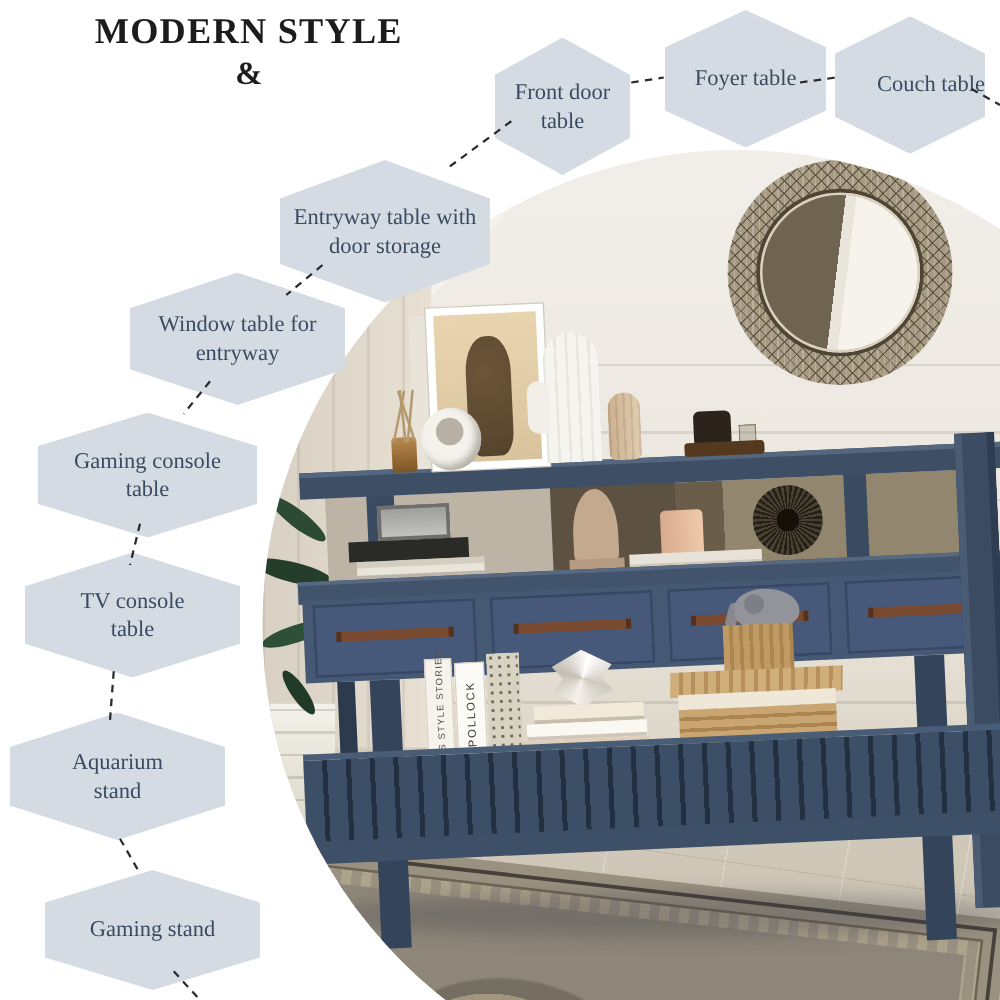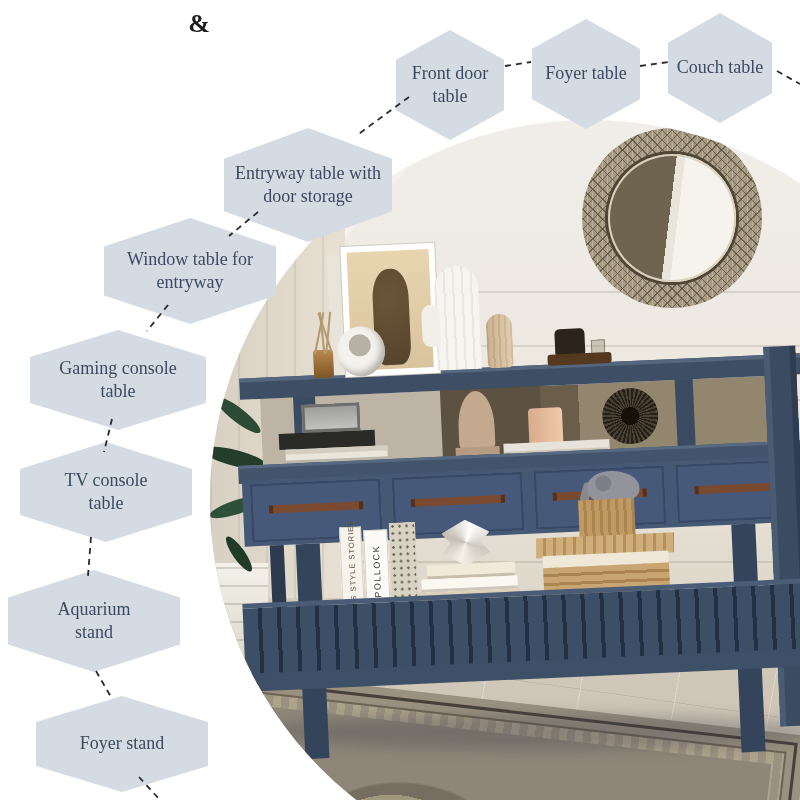--- a/index.html
+++ b/index.html
@@ -19,22 +19,22 @@
   
   .hex{
     position:absolute;z-index:5;
     display:flex;align-items:center;justify-content:center;text-align:center;
     background:#d4dbe2;
     clip-path:polygon(50% 0%,100% 27%,100% 73%,50% 100%,0% 73%,0% 27%);
     color:#3a4b61;font-size:18px;line-height:1.3;
   }
   .hex span{display:block;}
   .hex-front{left:396px;top:30px;width:108px;height:110px;}
-  .hex-foyer{left:532px;top:19px;width:108px;height:110px;}
-  .hex-couch{left:668px;top:13px;width:104px;height:110px;}
+  .hex-foyer{left:532px;top:8px;width:129px;height:110px;}
+  .hex-couch{left:668px;top:13px;width:120px;height:110px;justify-content:flex-end;}
   .hex-front span,.hex-foyer span,.hex-couch span{max-width:90px;}
   .hex-entry{left:224px;top:128px;width:168px;height:114px;}
   .hex-entry span{max-width:152px;}
   .hex-window{left:104px;top:218px;width:172px;height:106px;}
   .hex-window span{max-width:130px;text-align:center;}
   .hex-gaming{left:30px;top:330px;width:176px;height:100px;}
   .hex-gaming span{max-width:132px;}
   .hex-tv{left:20px;top:442px;width:172px;height:100px;}
   .hex-tv span{max-width:100px;}
   .hex-aqua{left:8px;top:570px;width:172px;height:102px;}
@@ -325,20 +325,21 @@
       <div class="abs cactus-arm"></div>
     </div>
     <div class="abs gourd"></div>
     <div class="abs teapot"></div>
     <div class="abs glass-cup"></div>
     <div class="abs tray"></div>
   </div>
 </div>
 
 <div class="abs title-block">
+  <div class="title-line1">MODERN STYLE</div>
   <div class="title-amp">&amp;</div>
 </div>
 
 <div class="hex hex-front">
   <span>Front door table</span>
 </div>
 <div class="hex hex-foyer">
   <span>Foyer table</span>
 </div>
 <div class="hex hex-couch">
@@ -353,21 +354,21 @@
 <div class="hex hex-gaming">
   <span>Gaming console table</span>
 </div>
 <div class="hex hex-tv">
   <span>TV console table</span>
 </div>
 <div class="hex hex-aqua">
   <span>Aquarium stand</span>
 </div>
 <div class="hex hex-plant">
-  <span>Foyer stand</span>
+  <span>Gaming stand</span>
 </div>
 
 <svg class="abs connectors" viewBox="0 0 800 800" xmlns="http://www.w3.org/2000/svg">
   <g stroke="#2b2b2b" stroke-width="1.8" stroke-dasharray="6 5" fill="none">
     <line x1="409" y1="97" x2="356" y2="136"></line>
     <line x1="505" y1="66" x2="531" y2="62"></line>
     <line x1="640" y1="66" x2="669" y2="62"></line>
     <line x1="777" y1="71" x2="800" y2="84"></line>
     <line x1="258" y1="212" x2="229" y2="236"></line>
     <line x1="168" y1="305" x2="147" y2="331"></line>

